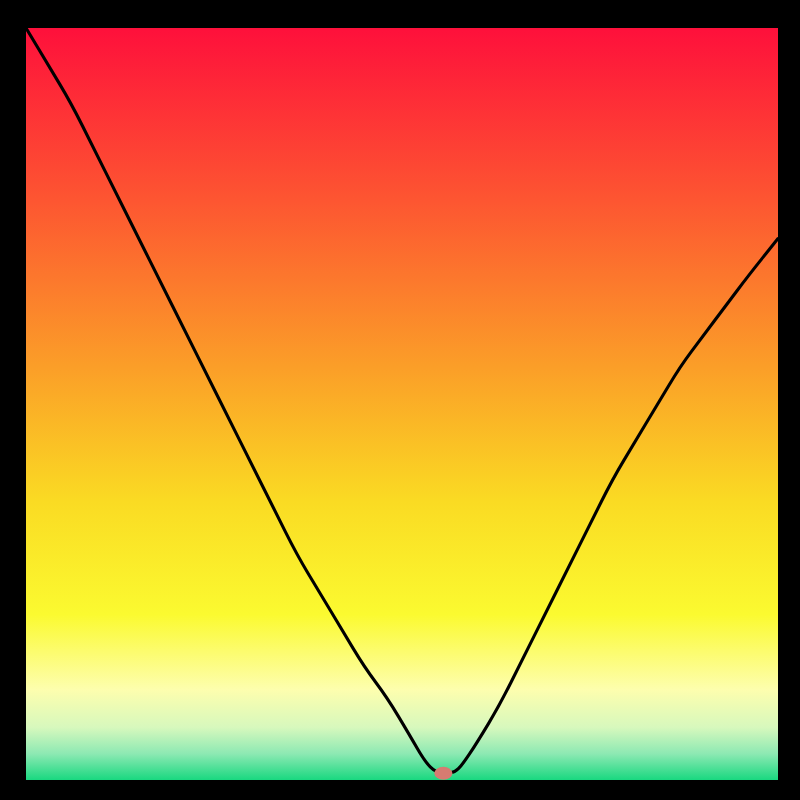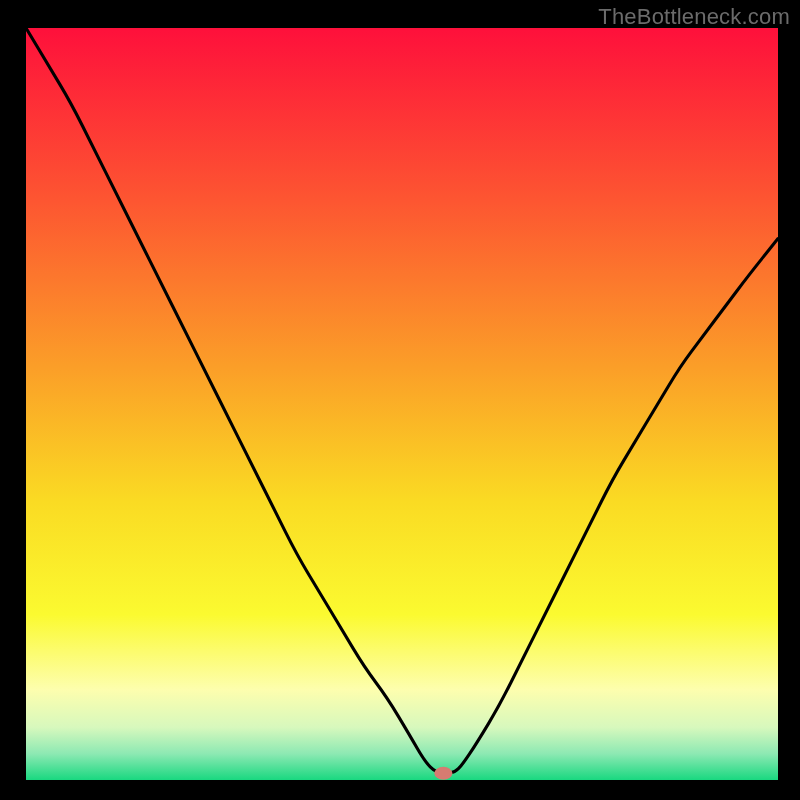--- a/index.html
+++ b/index.html
@@ -37,21 +37,20 @@
   svg {
     display: block;
     width: 100%;
     height: 100%;
   }
 </style>
 </head>
 <body>
 
 <div class="frame">
-  <div class="watermark">TheBottleneck.com</div>
 
   <div class="chart-wrap">
     <svg viewBox="0 0 752 752" preserveAspectRatio="none">
       <defs>
         <linearGradient id="bg-grad" x1="0" y1="0" x2="0" y2="1">
         <stop offset="0%" stop-color="#fe103b"></stop>
             <stop offset="23%" stop-color="#fd5631"></stop>
             <stop offset="45%" stop-color="#fb9e28"></stop>
             <stop offset="63%" stop-color="#fadb23"></stop>
             <stop offset="78%" stop-color="#fbfa30"></stop>

